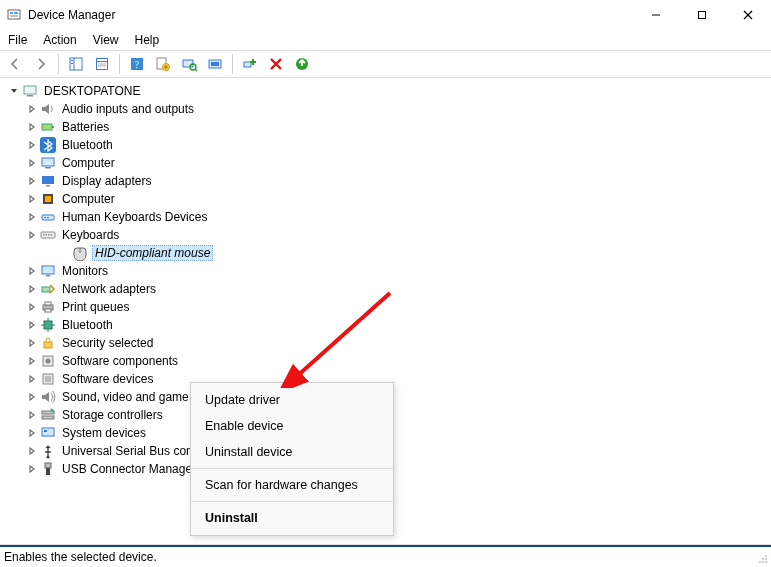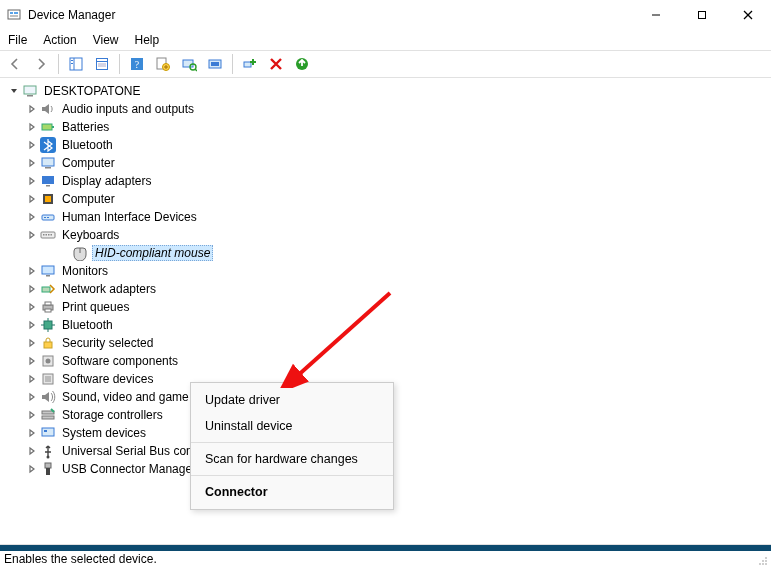--- a/index.html
+++ b/index.html
@@ -29,21 +29,21 @@
   .indent1 { padding-left: 22px; }
   .indent2 { padding-left: 54px; }
   
   .ctxmenu { position: absolute; background: #f9f9f9; border: 1px solid #ccc; box-shadow: 2px 2px 6px rgba(0,0,0,0.15); width: 204px; padding: 4px 0; z-index: 10; }
   .ctxmenu .cmi { padding: 6px 14px; font-size: 12.5px; }
   .ctxmenu .csep { height: 1px; background: #ddd; margin: 3px 0; }
   .ctxmenu .cmi.bold { font-weight: 600; }
   
   .arrow { position: absolute; z-index: 20; pointer-events: none; }
   
-  .statusbar { height: 22px; display: flex; align-items: center; padding-left: 4px; border-top: 6px solid #0c4a6e; font-size: 12px; color: #000; background:#fff; }
+  .statusbar { height: 22px; display: flex; align-items: center; padding-left: 4px; border-top: 2px solid #0c4a6e; font-size: 12px; color: #000; background:#fff; }
   .statusbar .stxt { flex: 1; }
   .statusgrip { width: 16px; height: 16px; margin-right: 2px; opacity: .4; }
   svg { display: block; }
 </style>
 </head>
 <body>
 
 <div class="window">
 
   <div class="titlebar">
@@ -266,21 +266,21 @@
               <path d="M3 2 L7 5 L3 8 Z" fill="none" stroke="#6e6e6e" stroke-width="1.2"></path>
             </svg>
           </span>
           <span class="devicon">
             <svg width="16" height="16" viewBox="0 0 16 16">
               <rect x="2" y="6" width="12" height="5" rx="1" fill="#d6e9f8" stroke="#3a7bd5"></rect>
               <rect x="4" y="8" width="2" height="1" fill="#3a7bd5"></rect>
               <rect x="7" y="8" width="2" height="1" fill="#3a7bd5"></rect>
             </svg>
           </span>
-          <span class="label">Human Interface Devices</span>
+          <span class="label">Human Keyboards Devices</span>
         </div>
         <div class="row indent1">
           <span class="exp">
             <svg width="10" height="10" viewBox="0 0 10 10">
               <path d="M3 2 L7 5 L3 8 Z" fill="none" stroke="#6e6e6e" stroke-width="1.2"></path>
             </svg>
           </span>
           <span class="devicon">
             <svg width="16" height="16" viewBox="0 0 16 16">
               <rect x="1" y="5" width="14" height="6" rx="1" fill="#eee" stroke="#888"></rect>
@@ -476,25 +476,26 @@
               <rect x="5" y="2" width="6" height="5" fill="#bbb" stroke="#666"></rect>
               <rect x="6" y="7" width="4" height="7" fill="#444"></rect>
             </svg>
           </span>
           <span class="label">USB Connector Managers</span>
         </div>
       </div>
 
     <div class="ctxmenu" id="ctxmenu" style="left: 190px; top: 294px; margin-top: 10px;">
       <div class="cmi">Update driver</div>
+      <div class="cmi">Enable device</div>
       <div class="cmi">Uninstall device</div>
       <div class="csep"></div>
       <div class="cmi">Scan for hardware changes</div>
       <div class="csep"></div>
-      <div class="cmi bold">Connector</div>
+      <div class="cmi bold">Uninstall</div>
     </div>
 
     <svg class="arrow" style="left:280px; top:210px;" width="120" height="100" viewBox="0 0 120 100">
       <defs>
           <marker id="ahead" markerWidth="10" markerHeight="10" refX="2" refY="3" orient="auto">
             <path d="M0,0 L0,6 L8,3 Z" fill="#e11"></path>
           </marker>
         </defs>
       <line x1="110" y1="5" x2="15" y2="90" stroke="#e11" stroke-width="4" marker-end="url(#ahead)"></line>
     </svg>

